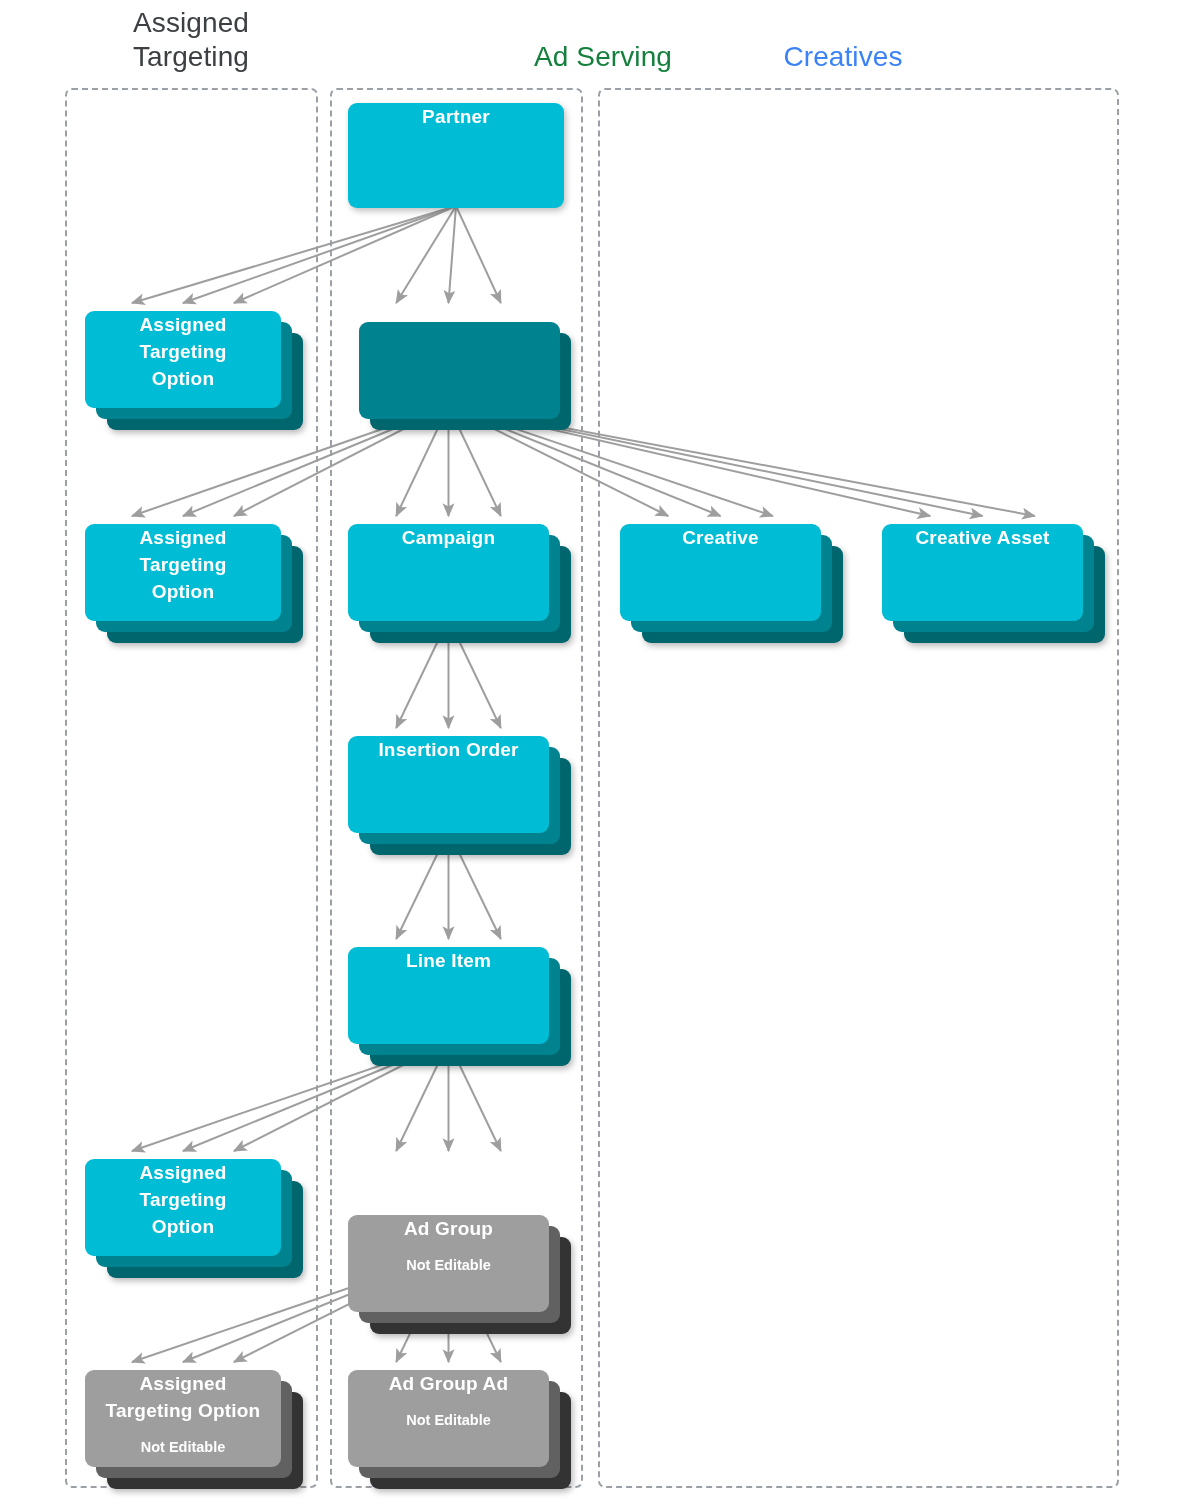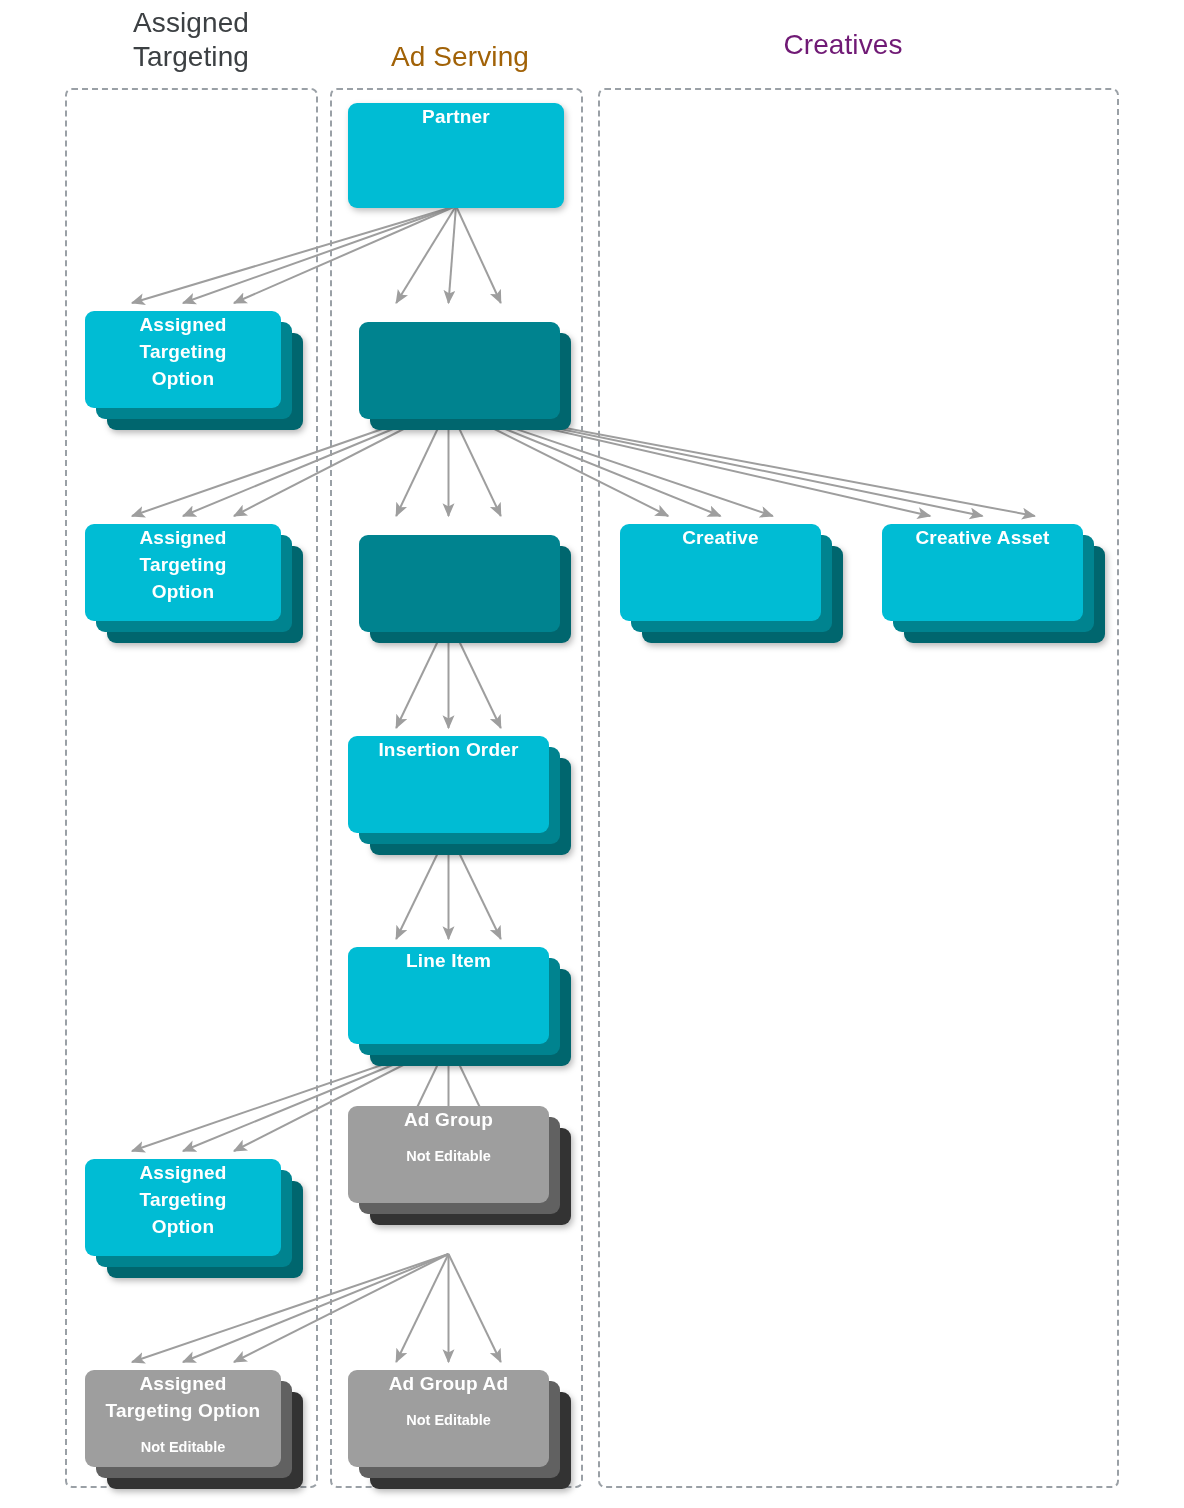--- a/index.html
+++ b/index.html
@@ -95,22 +95,22 @@
 
   <div id="lanes">
       <div class="lane" style="left: 65px; top: 88px; width: 253px; height: 1400px; border-color: rgb(154, 160, 166);"></div>
       <div class="lane" style="left: 330px; top: 88px; width: 253px; height: 1400px; border-color: rgb(154, 160, 166);"></div>
       <div class="lane" style="left: 598px; top: 88px; width: 521px; height: 1400px; border-color: rgb(154, 160, 166);"></div>
     </div>
 
   <div id="titles">
       <div class="col-title" style="left: -9px; top: 6px; width: 400px; color: rgb(60, 64, 67);">Assigned
 Targeting</div>
-      <div class="col-title" style="left: 260px; top: 40px; width: 400px; color: #a16207;">Ad Serving</div>
-      <div class="col-title" style="left: 643px; top: 28px; width: 400px; color: #701a75;">Creatives</div>
+      <div class="col-title" style="left: 272px; top: 40px; width: 400px; color: #15803d; text-align: right;">Ad Serving</div>
+      <div class="col-title" style="left: 643px; top: 40px; width: 400px; color: #3b82f6;">Creatives</div>
     </div>
 
   <svg id="edges" viewBox="0 0 1184 1508" xmlns="http://www.w3.org/2000/svg">
     <defs>
       <marker id="arrowhead" markerWidth="8" markerHeight="8" refX="6.4" refY="3" orient="auto" markerUnits="strokeWidth">
         <path d="M0,0 L7,3 L0,6 L1.6,3 Z" fill="#9e9e9e"></path>
       </marker>
     </defs>
     <g id="edge-paths">
         <line x1="456.0" y1="206.0" x2="132.0" y2="303.0" stroke="#9e9e9e" stroke-width="2" fill="none" marker-end="url(#arrowhead)"></line>
@@ -176,20 +176,23 @@
         <div class="layer l2" style="left: 11px; top: 11px; width: 196px; height: 97px; background: rgb(0, 131, 143);"></div>
         <div class="face" style="width: 196px; height: 97px; background: rgb(0, 188, 212); color: rgb(255, 255, 255);">
           <div class="title">Assigned
 Targeting
 Option</div>
         </div>
       </div>
       <div class="node" style="left: 348px; top: 524px; width: 223px; height: 119px;">
         <div class="layer l3" style="left: 22px; top: 22px; width: 201px; height: 97px; background: rgb(0, 102, 110);"></div>
         <div class="layer l2" style="left: 11px; top: 11px; width: 201px; height: 97px; background: rgb(0, 131, 143);"></div>
+        <div class="face" style="width: 201px; height: 97px; background: rgb(0, 188, 212); color: rgb(255, 255, 255);">
+          <div class="title">Campaign</div>
+        </div>
       </div>
       <div class="node" style="left: 620px; top: 524px; width: 223px; height: 119px; text-decoration: underline;">
         <div class="layer l3" style="left: 22px; top: 22px; width: 201px; height: 97px; background: rgb(0, 102, 110);"></div>
         <div class="layer l2" style="left: 11px; top: 11px; width: 201px; height: 97px; background: rgb(0, 131, 143);"></div>
         <div class="face" style="width: 201px; height: 97px; background: rgb(0, 188, 212); color: rgb(255, 255, 255);">
           <div class="title">Creative</div>
         </div>
       </div>
       <div class="node" style="left: 882px; top: 524px; width: 260px; height: 119px;">
         <div class="layer l3" style="left: 22px; top: 22px; width: 201px; height: 97px; background: rgb(0, 102, 110);"></div>
@@ -214,21 +217,21 @@
       </div>
       <div class="node" style="left: 85px; top: 1159px; width: 218px; height: 119px;">
         <div class="layer l3" style="left: 22px; top: 22px; width: 196px; height: 97px; background: rgb(0, 102, 110);"></div>
         <div class="layer l2" style="left: 11px; top: 11px; width: 196px; height: 97px; background: rgb(0, 131, 143);"></div>
         <div class="face" style="width: 196px; height: 97px; background: rgb(0, 188, 212); color: rgb(255, 255, 255);">
           <div class="title">Assigned
 Targeting
 Option</div>
         </div>
       </div>
-      <div class="node" style="left: 348px; top: 1106px; width: 237px; height: 119px;">
+      <div class="node" style="left: 348px; top: 1215px; width: 237px; height: 119px;">
         <div class="layer l3" style="left: 22px; top: 22px; width: 201px; height: 97px; background: rgb(51, 51, 51);"></div>
         <div class="layer l2" style="left: 11px; top: 11px; width: 201px; height: 97px; background: rgb(97, 97, 97);"></div>
         <div class="face" style="width: 201px; height: 97px; background: rgb(158, 158, 158); color: rgb(255, 255, 255);">
           <div class="title">Ad Group</div>
           <div class="sub">Not Editable</div>
         </div>
       </div>
       <div class="node" style="left: 85px; top: 1370px; width: 218px; height: 119px;">
         <div class="layer l3" style="left: 22px; top: 22px; width: 196px; height: 97px; background: rgb(51, 51, 51);"></div>
         <div class="layer l2" style="left: 11px; top: 11px; width: 196px; height: 97px; background: rgb(97, 97, 97);"></div>

